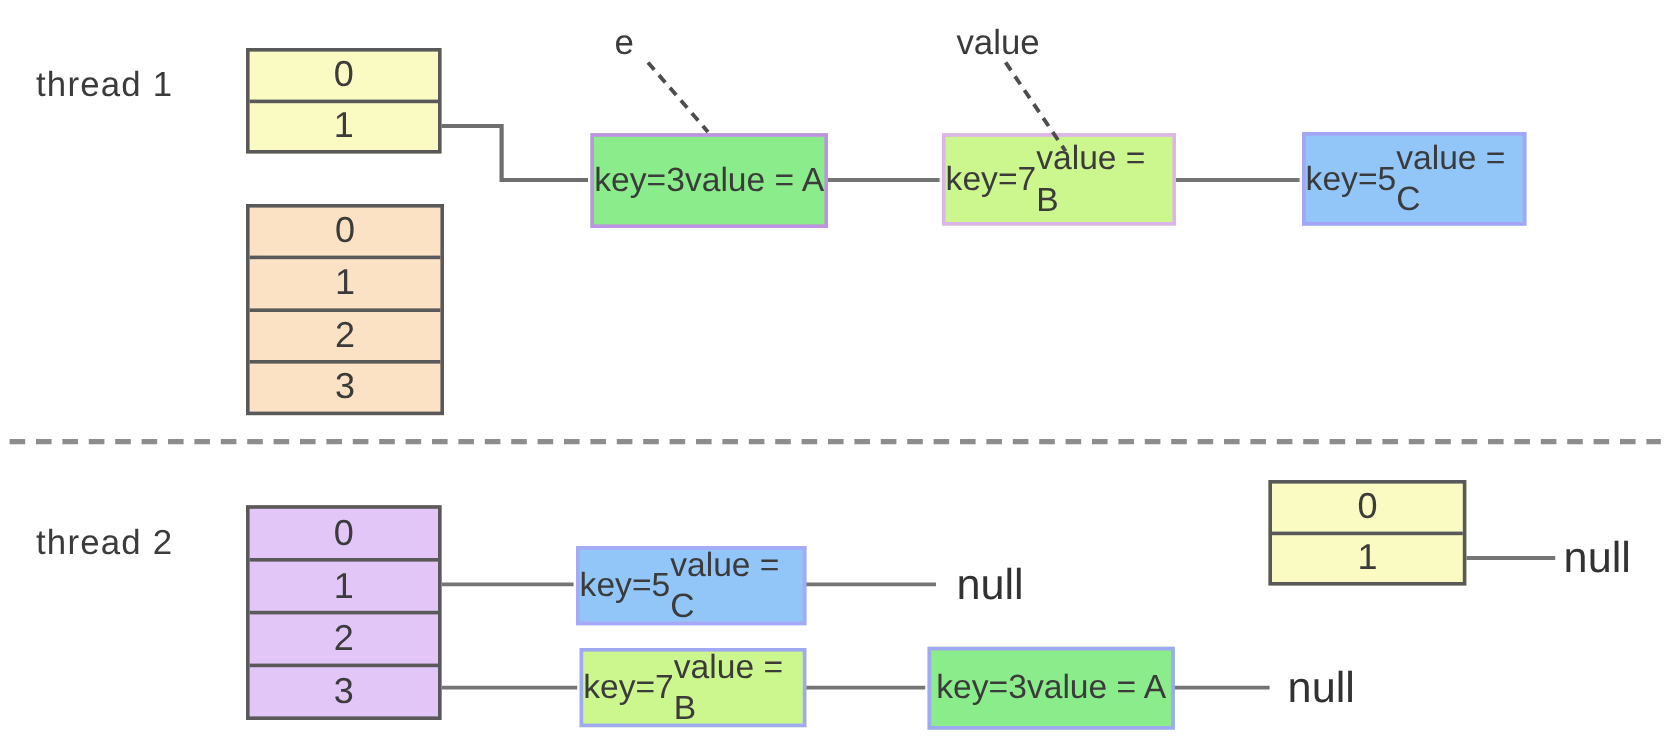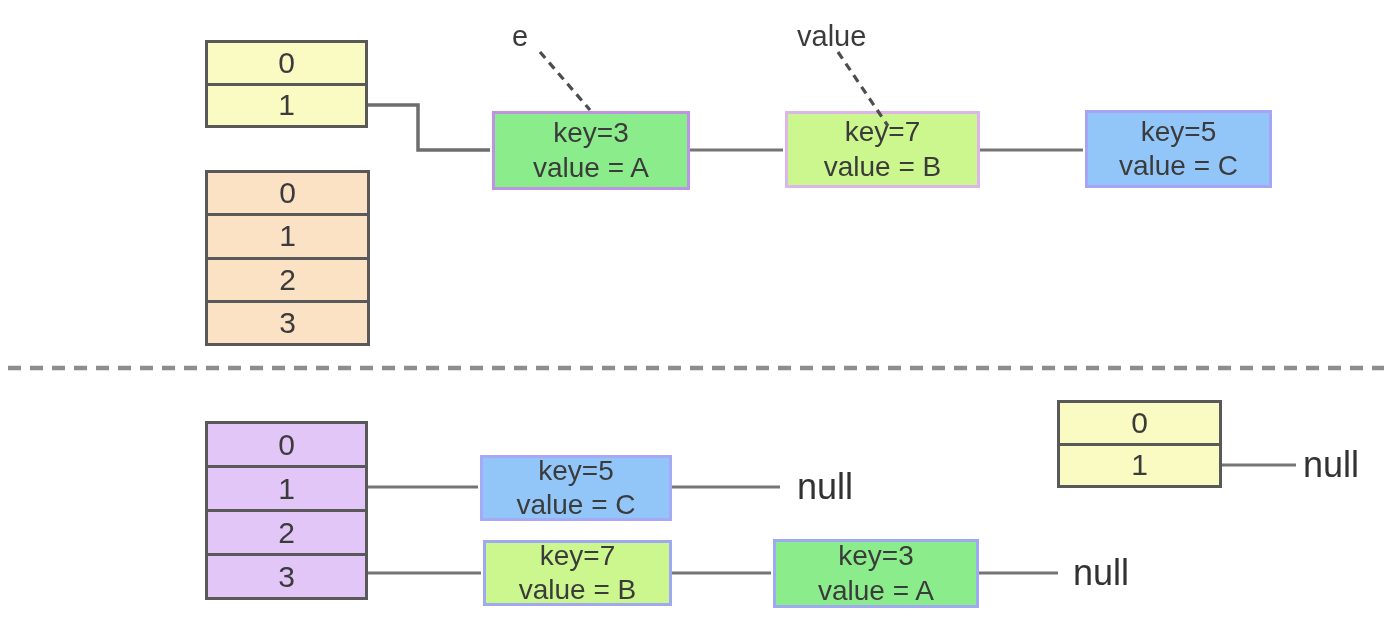--- a/index.html
+++ b/index.html
@@ -32,21 +32,21 @@
   .vtable{
     position:absolute;display:flex;flex-direction:column;
     border:3px solid #595959;box-sizing:border-box;z-index:2;
   }
   .vtable .cell{
     flex:1;display:flex;align-items:center;justify-content:center;
     font-size:30px;
   }
   .vtable .cell + .cell{border-top:3px solid #595959;}
   .node{
-    position:absolute;display:flex;flex-direction:column;
+    position:absolute;display:flex;flex-direction:row;
     align-items:center;justify-content:center;
     border:3px solid #b39ddb;box-sizing:border-box;
     font-size:28px;line-height:1.22;z-index:2;
   }
 </style>
 </head>
 <body>
 
 <div class="canvas">
 
@@ -66,20 +66,21 @@
     <path class="dashed-line" d="M838 52 L888 126" marker-end="url(#ah)"></path>
 
     <path class="arrow-line" d="M368 487 H478" marker-end="url(#ah)"></path>
     <path class="arrow-line" d="M672 487 H780" marker-end="url(#ah)"></path>
     <path class="arrow-line" d="M368 573 H481" marker-end="url(#ah)"></path>
     <path class="arrow-line" d="M672 573 H771" marker-end="url(#ah)"></path>
     <path class="arrow-line" d="M979 573 H1058" marker-end="url(#ah)"></path>
     <path class="arrow-line" d="M1222 465 H1296" marker-end="url(#ah)"></path>
   </svg>
 
+  <div class="thread-label" style="left:30px;top:55px;">thread 1</div>
 
   <div class="vtable" style="left: 205px; top: 40px; width: 163px; height: 88px; background-color: rgb(250, 250, 195);">
     <div class="cell">0</div>
     <div class="cell">1</div>
   </div>
 
   <div class="vtable" style="left: 205px; top: 170px; width: 165px; height: 176px; background-color: rgb(251, 226, 197);">
     <div class="cell">0</div>
     <div class="cell">1</div>
     <div class="cell">2</div>
@@ -97,20 +98,21 @@
   <div class="node" style="left: 785px; top: 111px; width: 195px; height: 77px; background-color: rgb(204, 246, 142); border-color: rgb(220, 182, 234);">
     <span>key=7</span>
     <span>value = B</span>
   </div>
 
   <div class="node" style="left: 1085px; top: 110px; width: 187px; height: 78px; background-color: rgb(146, 198, 248); border-color: rgb(165, 165, 246);">
     <span>key=5</span>
     <span>value = C</span>
   </div>
 
+  <div class="thread-label" style="left:30px;top:437px;">thread 2</div>
 
   <div class="vtable" style="left: 205px; top: 421px; width: 163px; height: 179px; background-color: rgb(226, 198, 248);">
     <div class="cell">0</div>
     <div class="cell">1</div>
     <div class="cell">2</div>
     <div class="cell">3</div>
   </div>
 
   <div class="node" style="left: 480px; top: 455px; width: 192px; height: 66px; background-color: rgb(146, 198, 248); border-color: rgb(166, 170, 246);">
     <span>key=5</span>

